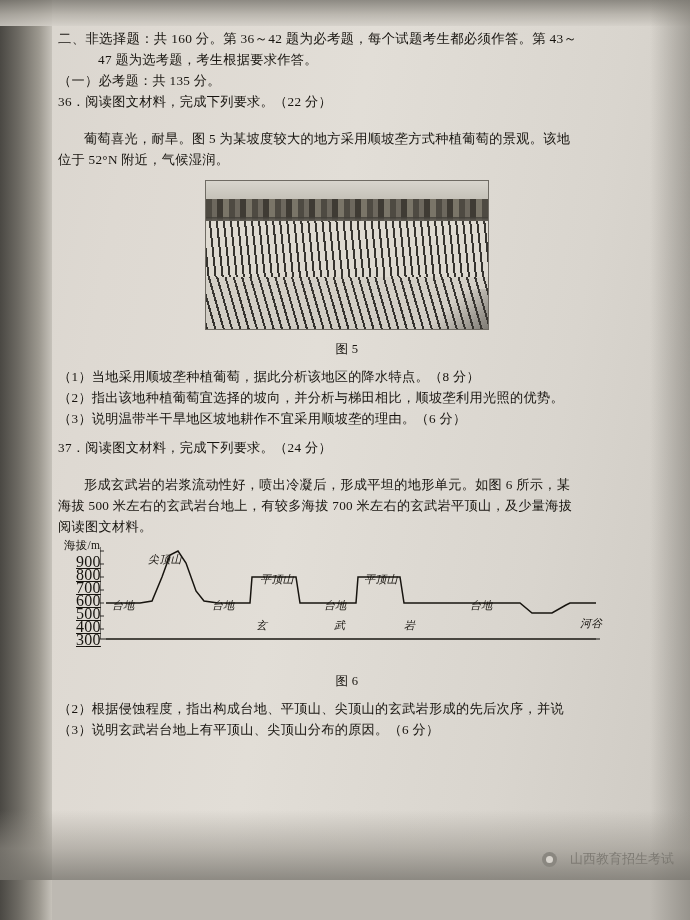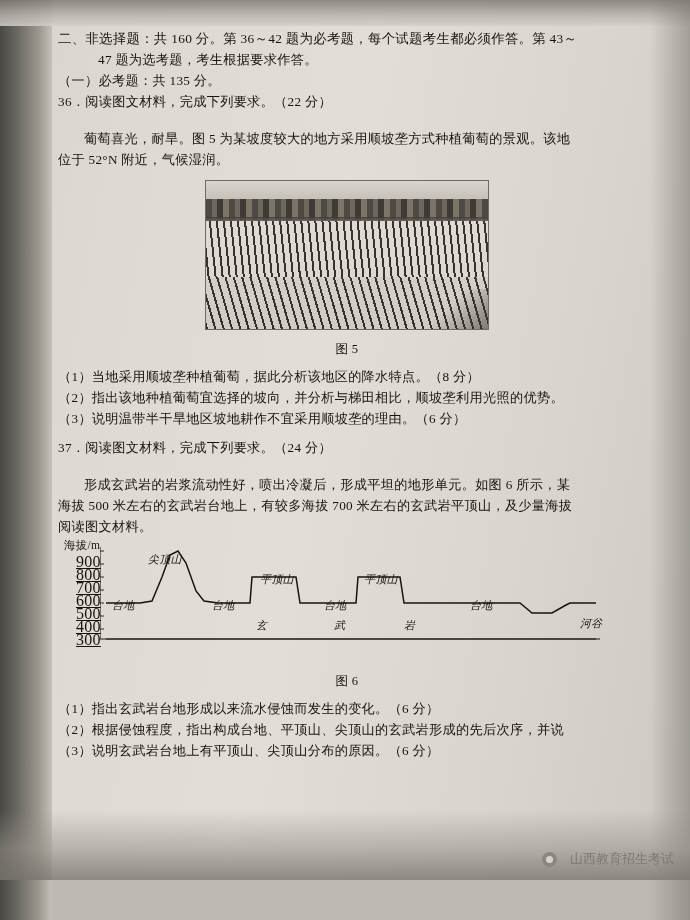--- a/index.html
+++ b/index.html
@@ -176,21 +176,20 @@
       <span class="peaklabel" style="left:406px;top:58px">台地</span>
       <span class="peaklabel" style="left:516px;top:76px">河谷</span>
 
       <span class="peaklabel" style="left:192px;top:78px">玄</span>
       <span class="peaklabel" style="left:270px;top:78px">武</span>
       <span class="peaklabel" style="left:340px;top:78px">岩</span>
     </div>
 
     <p class="fig-cap" style="margin-top:14px">图 6</p>
 
-    <p class="l">（1）指出玄武岩台地形成以来流水侵蚀而发生的变化。（6 分）</p>
     <p class="l">（2）根据侵蚀程度，指出构成台地、平顶山、尖顶山的玄武岩形成的先后次序，并说</p>
     <p class="l">（3）说明玄武岩台地上有平顶山、尖顶山分布的原因。（6 分）</p>
   </div>
 
   <div class="rightshadow"></div>
   <div class="bottomshadow"></div>
 
   <div class="wm">
     <span class="wm-eye"></span>
     <span>山西教育招生考试</span>

